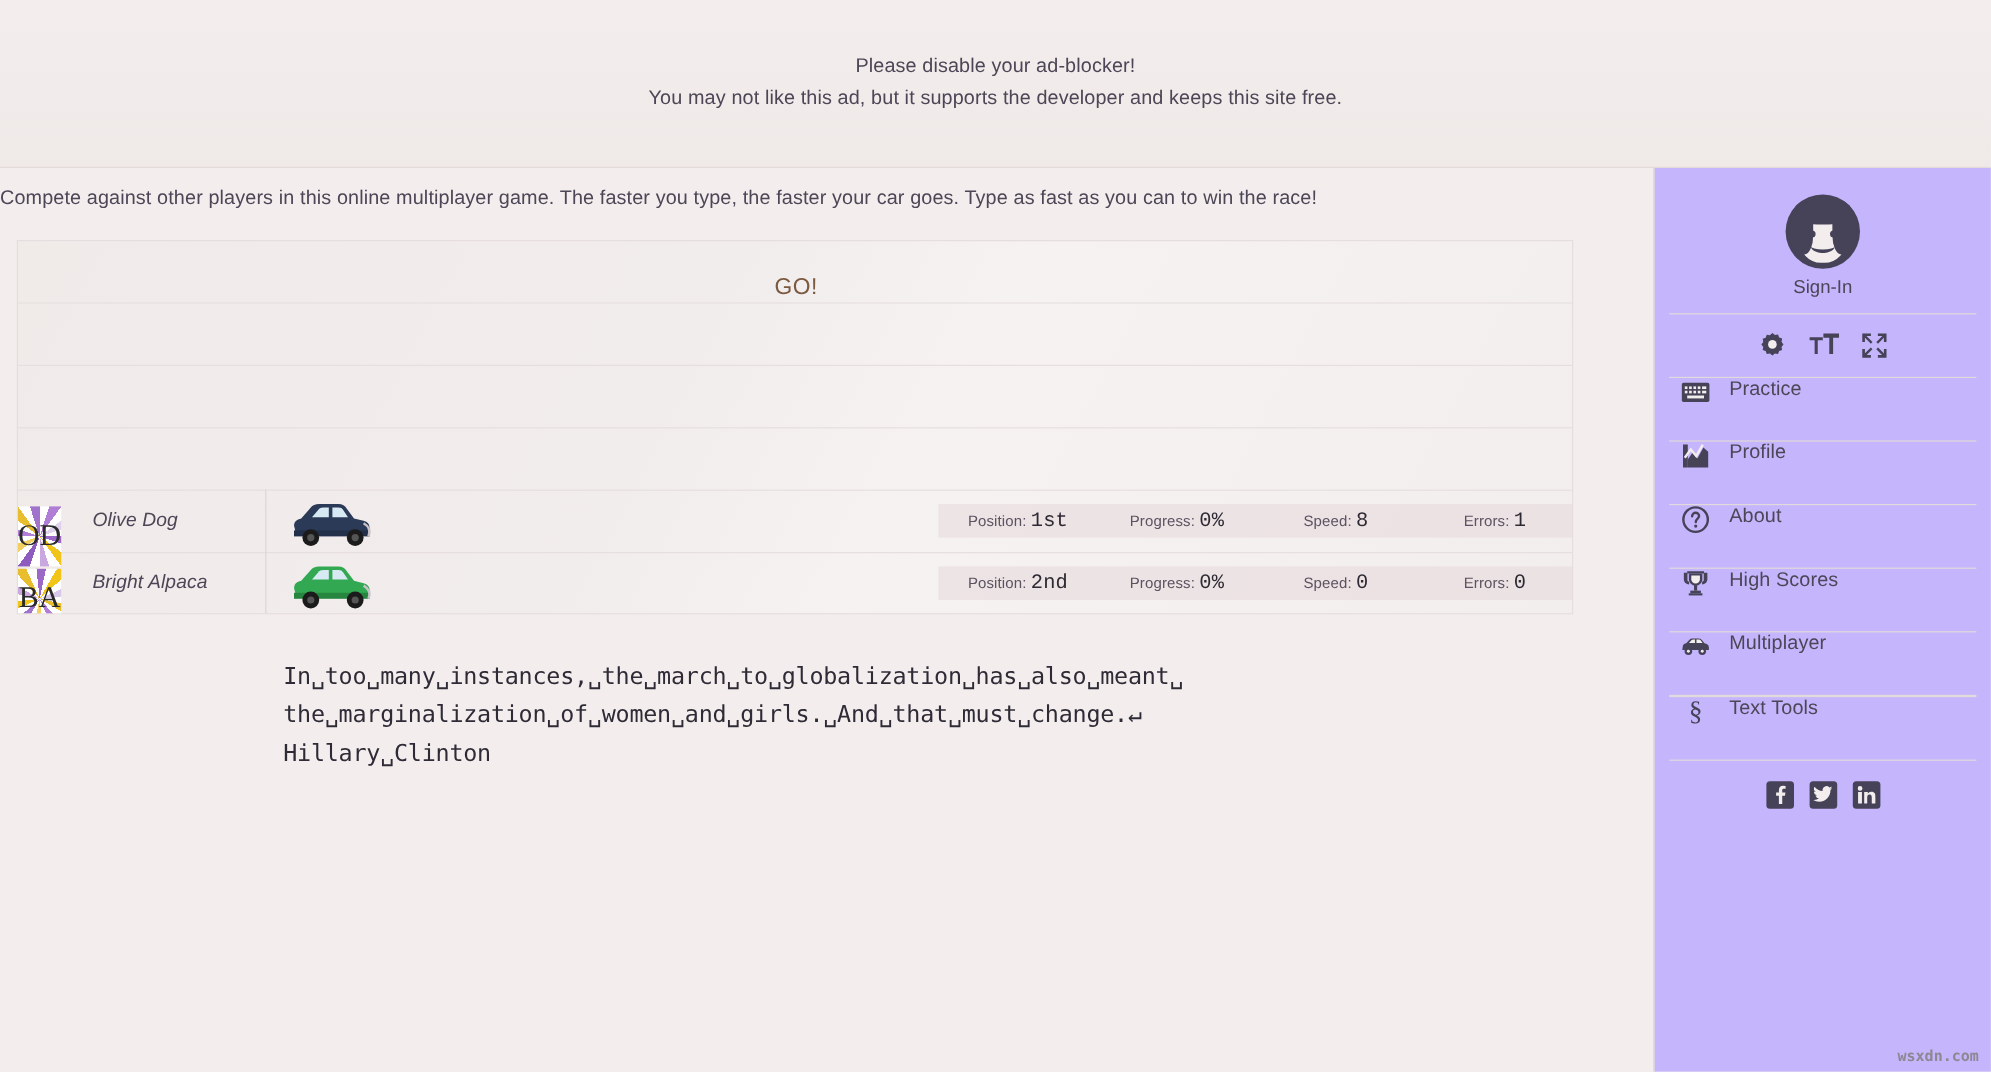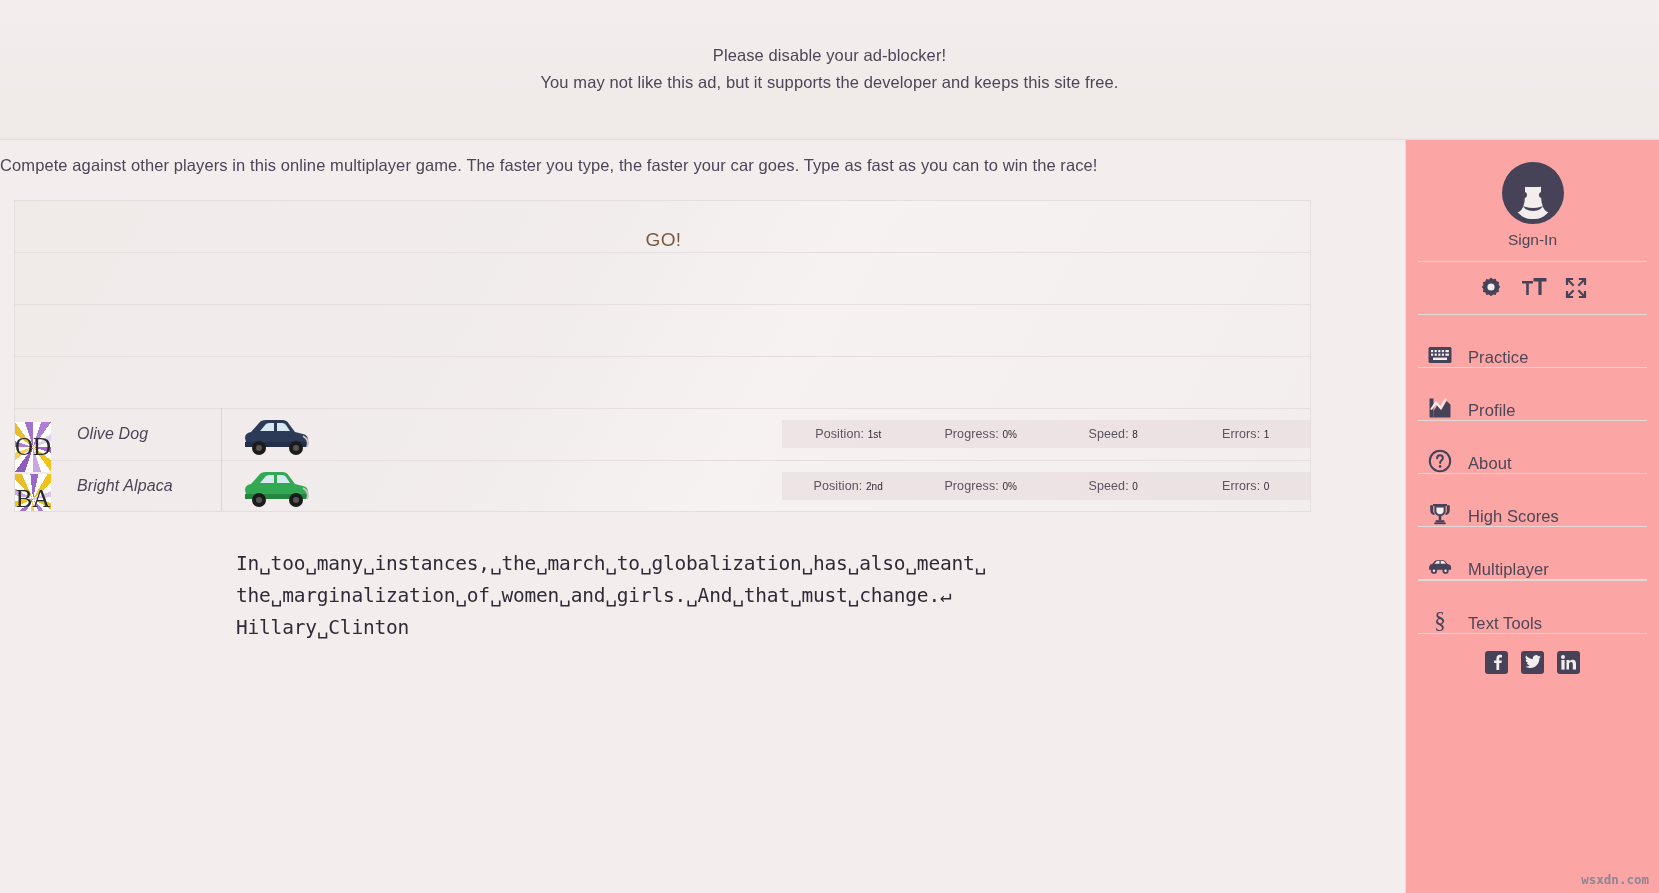--- a/index.html
+++ b/index.html
@@ -183,22 +183,22 @@
   }
   .stat {
     flex: 1;
     text-align: center;
     font-size: 12.5px;
     color: #5b5361;
     letter-spacing: .1px;
     white-space: nowrap;
   }
   .stat .val {
-    font-family: Liberation Sans, sans-serif;
-    font-size: 10px;
+    font-family: Liberation Mono, monospace;
+    font-size: 17px;
     color: #2e2a33;
   }
 
   
   .typing-text {
     position: absolute;
     left: 236px;
     top: 408px;
     width: 900px;
     font-family: "DejaVu Sans Mono", monospace;
@@ -206,23 +206,23 @@
     line-height: 32px;
     color: #2f2b36;
     letter-spacing: -.2px;
     white-space: pre-wrap;
   }
 
   
   .sidebar {
     position: absolute;
     right: 0; top: 140px;
-    width: 254px;
+    width: 281px;
     height: 753px;
-    background: #fca5a5;
+    background: #c4b5fd;
     border-left: 1px solid #e2d9da;
   }
 
   .signin {
     display: flex;
     flex-direction: column;
     align-items: center;
     padding-top: 22px;
     padding-bottom: 12px;
   }
@@ -289,21 +289,21 @@
     display: flex;
     align-items: center;
     justify-content: center;
     gap: 18px;
     height: 52px;
   }
   .icon-row svg { display: block; }
 
   .side-item {
     display: flex;
-    align-items: flex-end;
+    align-items: flex-start;
     height: 52px;
     padding-left: 22px;
     gap: 16px;
     cursor: pointer;
   }
   .side-item .si-icon {
     width: 24px; height: 24px;
     display: flex; align-items: center; justify-content: center;
     flex: 0 0 24px;
   }

